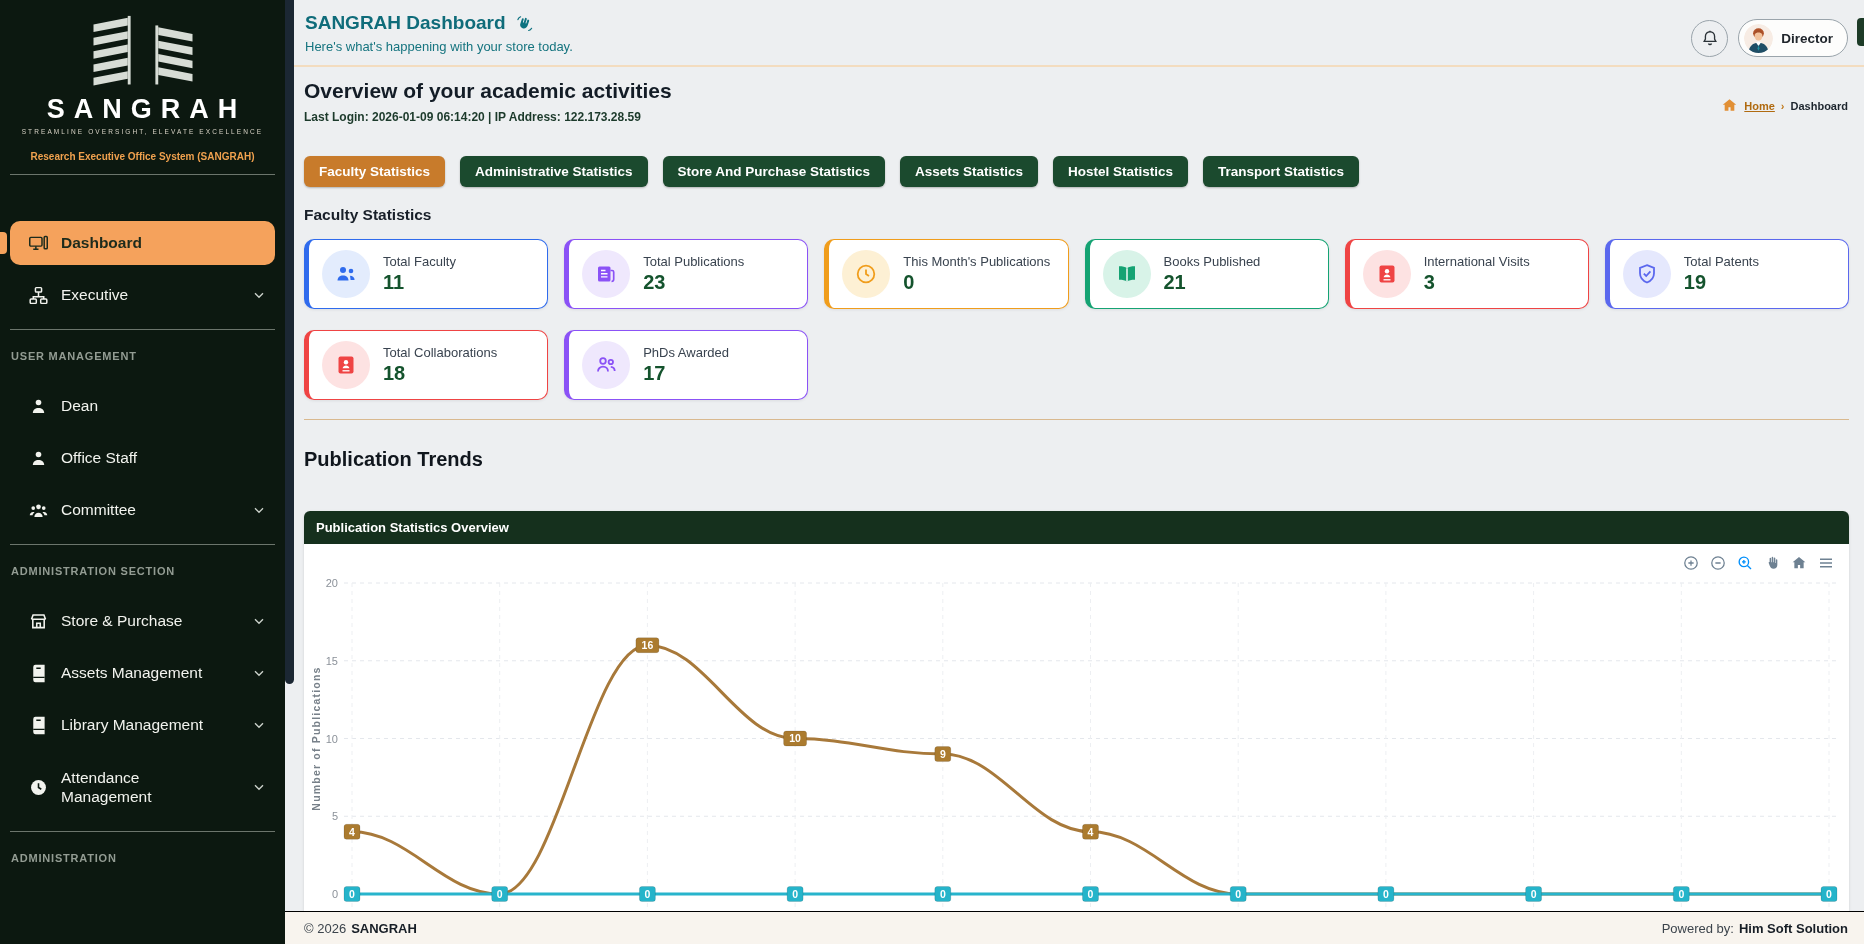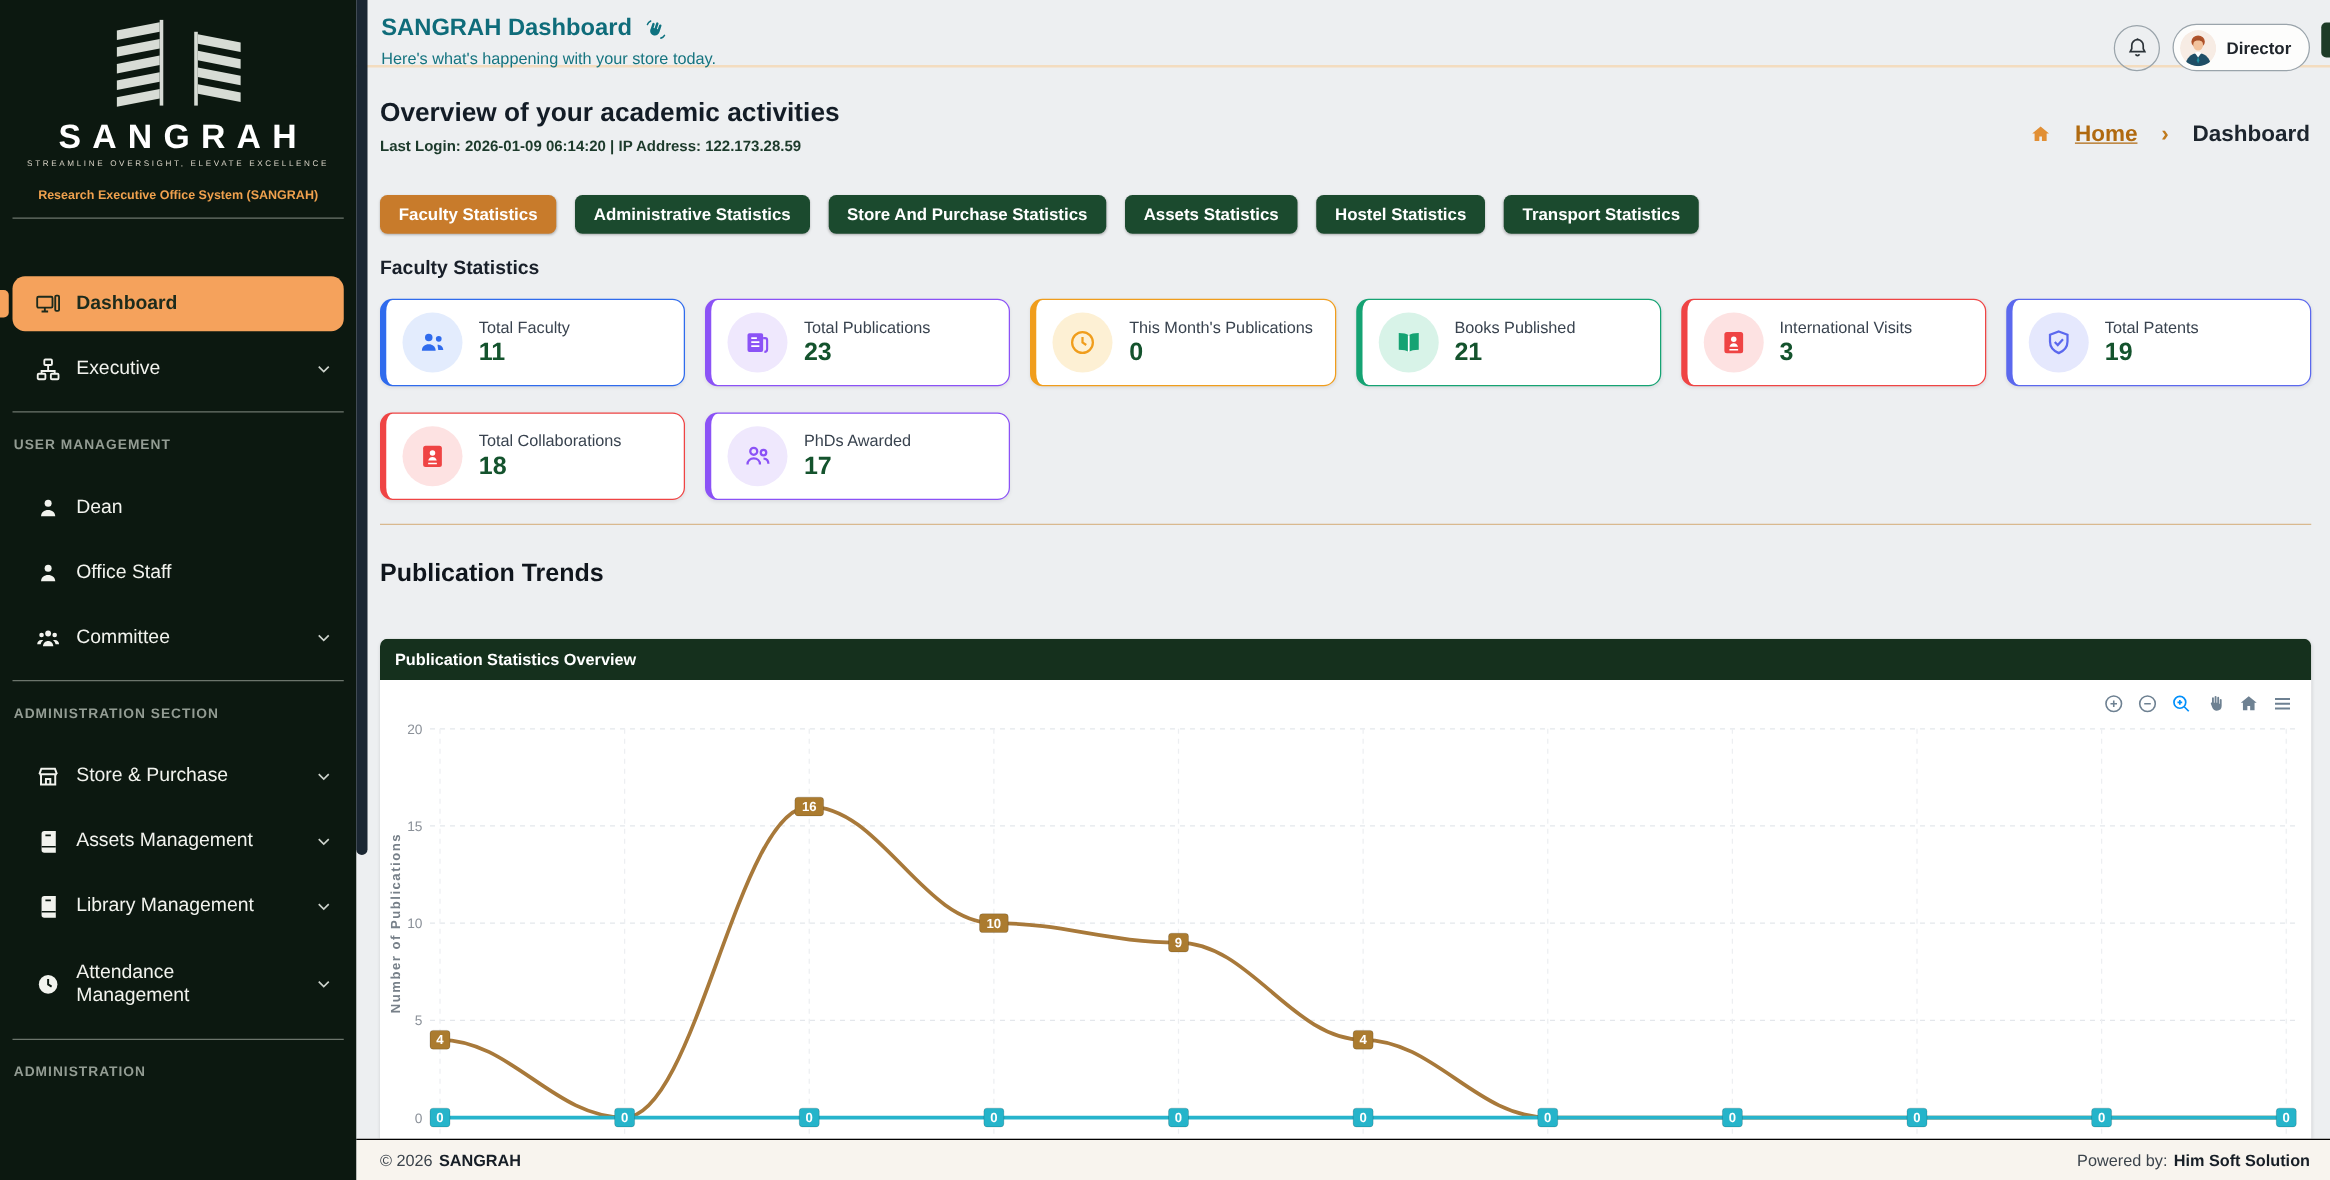--- a/index.html
+++ b/index.html
@@ -25,35 +25,35 @@
   .nav-label.wrap{max-width:112px;flex:none;margin-right:auto}
   .chevron{width:16px;height:16px;color:#cdd3cc;flex:none}
   .side-label{font-size:11px;font-weight:bold;letter-spacing:.8px;color:#939c93;margin:20px 0 22px 11px}
   .nav-item.tall{height:64px}
 
   
   .main{position:absolute;left:285px;right:0;top:0;bottom:0;background:var(--page-bg,#edeff1)}
   .main-scrollbar{position:absolute;left:0;top:0;width:9px;height:684px;background:#1b2733;border-radius:0 0 5px 5px;z-index:9}
   .edge-tab{position:absolute;right:0;top:18px;width:7px;height:28px;background:#1d3b27;border-radius:4px 0 0 4px;z-index:10}
 
-  .topbar{position:absolute;left:0;right:0;top:0;height:54px;border-bottom:2px solid #f3dcbf;padding:12px 0 0 20px}
+  .topbar{position:absolute;left:0;right:0;top:0;height:67px;border-bottom:2px solid #f3dcbf;padding:12px 0 0 20px}
   .tb-title{font-size:19px;font-weight:bold;color:var(--teal,#0f6c7a);display:flex;align-items:center;gap:8px}
   .wave{width:21px;height:21px;color:#0e7280}
   .tb-sub{font-size:13px;color:#15747f;margin-top:5px}
   .tb-right{position:absolute;right:16px;top:19px;display:flex;align-items:center;gap:10px}
   .bell-btn{width:37px;height:37px;border-radius:50%;border:1px solid #9aa4ab;display:flex;align-items:center;justify-content:center;background:transparent;cursor:pointer;color:#2b3238}
   .bell-btn svg{width:20px;height:20px}
   .user-btn{height:38px;border:1px solid #9aa4ab;border-radius:19px;background:#fdfdfc;display:flex;align-items:center;gap:8px;padding:0 14px 0 5px;cursor:pointer}
   .avatar{width:29px;height:29px;border-radius:50%;overflow:hidden;flex:none}
   .user-name{font-size:13.5px;font-weight:bold;color:#20262c}
 
   .page-head{position:absolute;top:79px;left:19px}
   .page-title{font-size:21px;font-weight:bold;color:#131c26}
   .page-meta{font-size:12px;font-weight:bold;color:#1c3a2b;margin-top:7px}
-  .breadcrumb{position:absolute;top:97px;right:16px;display:flex;align-items:center;gap:19px;font-size:18px}
+  .breadcrumb{position:absolute;top:97px;right:16px;display:flex;align-items:center;gap:6px;font-size:11px}
   .bc-home-icon{width:17px;height:17px;color:#e18f35}
   .bc-home{color:#b06a10;font-weight:bold;text-decoration:underline;cursor:pointer}
   .bc-sep{color:#c07a1d;font-weight:bold}
   .bc-current{color:#1d252e;font-weight:bold}
 
   .tabs{position:absolute;top:156px;left:19px;display:flex;gap:15px}
   .tab{height:31px;padding:0 15px;border-radius:6px;display:flex;align-items:center;background:var(--tab-green,#1b4a2e);color:#fff;font-size:13.5px;font-weight:bold;cursor:pointer;box-shadow:0 1px 2px rgba(0,0,0,.25)}
   .tab.active{background:var(--tab-active,#c87b2b)}
 
   .stats-heading{position:absolute;top:206px;left:19px;font-size:15.5px;font-weight:bold;color:#181f29}

